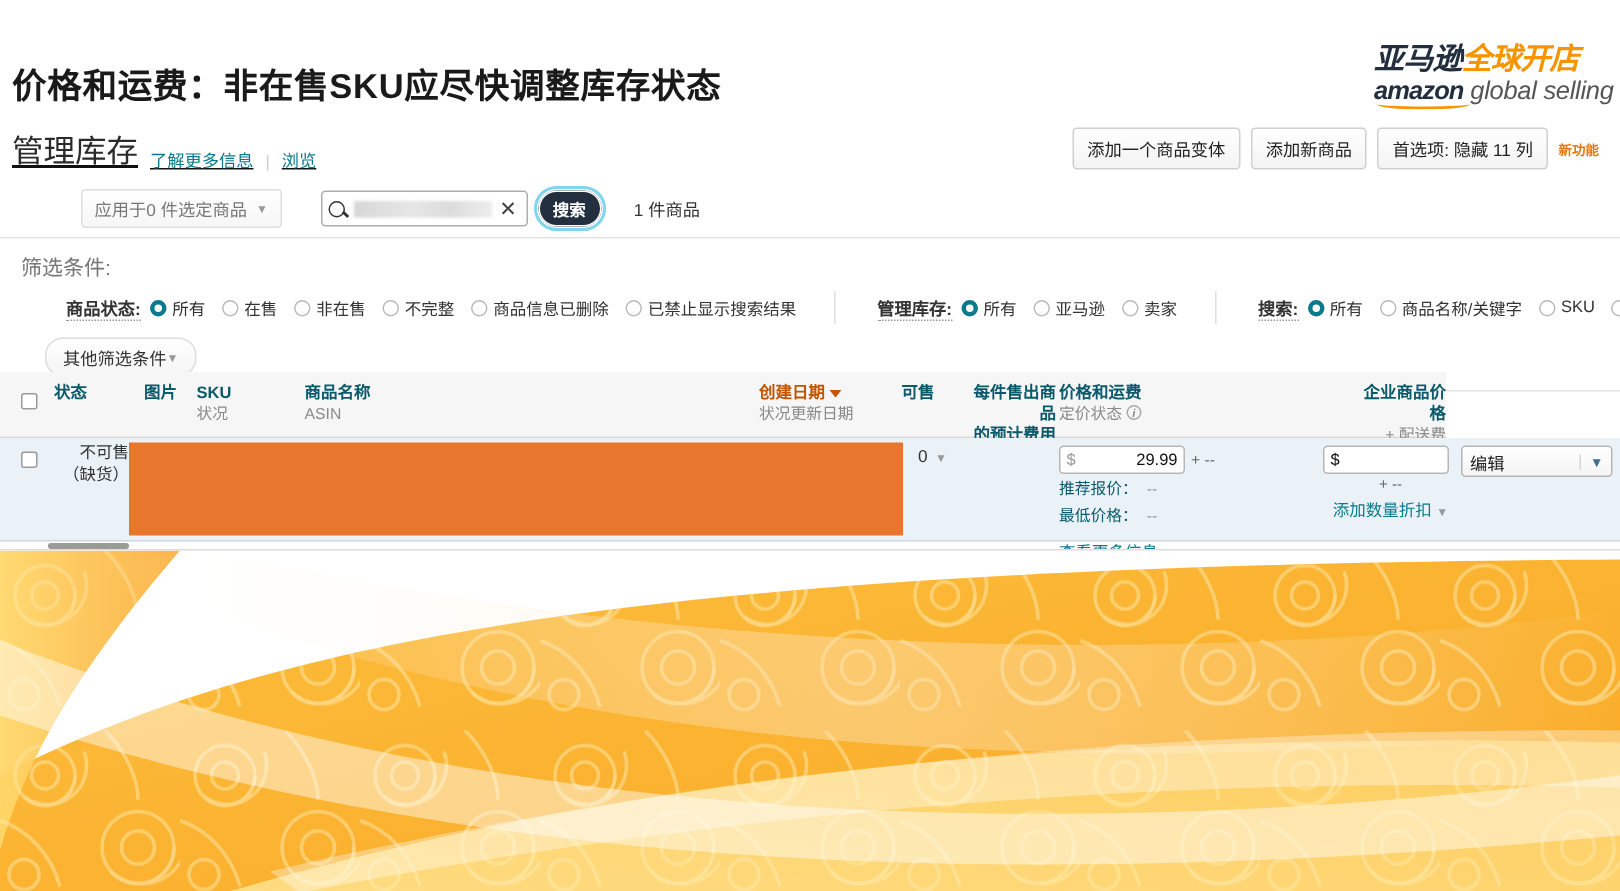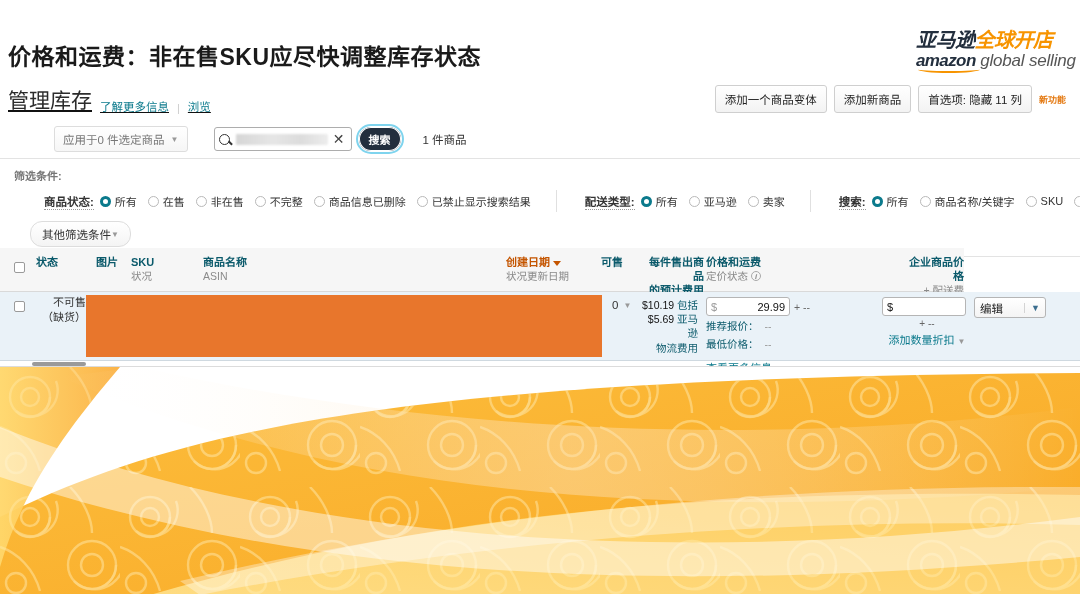--- a/index.html
+++ b/index.html
@@ -184,21 +184,21 @@
   
   .filters {
     position: absolute;
     left: 0; top: 158px;
     width: 1080px;
     border-top: 1px solid #e3e3e3;
     border-bottom: 1px solid #e3e3e3;
     padding: 8px 0 9px 14px;
     background: #fff;
   }
-  .filters-label { font-size: 11px; color: #777; margin-bottom: 7px; font-weight: bold; }
+  .filters-label { font-size: 14px; color: #777; margin-bottom: 7px; }
   .filter-line {
     display: flex; align-items: center;
     padding-left: 16px;
     gap: 0;
     flex-wrap: nowrap;
   }
   .fgroup { display: flex; align-items: center; white-space: nowrap; margin-left: 14px; }
   .fgroup-title {
     font-size: 11.5px; font-weight: bold; color: #333;
     margin-right: 6px;
@@ -393,21 +393,21 @@
     font-size: 11px;
   }
   .tiny-plus { font-size: 10px; color: #666; margin-top: 2px; }
   .qty-discount {
     font-size: 11px; color: #0b7a8c;
     margin-top: 2px; cursor: pointer; white-space: nowrap;
   }
   .edit-select {
     position: absolute;
     left: 974px; top: 297px;
-    width: 72px; height: 21px;
+    width: 101px; height: 21px;
     display: flex; align-items: center; justify-content: space-between;
     border: 1px solid #b5b5b5;
     border-radius: 3px;
     background: linear-gradient(#fff,#f4f4f4);
     font-size: 11.5px;
     color: #222;
     padding: 0 5px;
     cursor: pointer;
   }
   .edit-select .arrow {
@@ -509,21 +509,21 @@
           </span>
         <span class="ropt">
             <span class="radio"></span>
             <span>已禁止显示搜索结果</span>
           </span>
       </div>
 
       <span class="sep-v"></span>
 
       <div class="fgroup">
-        <span class="fgroup-title">配送类型:</span>
+        <span class="fgroup-title">管理库存:</span>
         <span class="ropt">
             <span class="radio on"></span>
             <span>所有</span>
           </span>
         <span class="ropt">
             <span class="radio"></span>
             <span>亚马逊</span>
           </span>
         <span class="ropt">
             <span class="radio"></span>
@@ -603,27 +603,20 @@
     <span>（缺货）</span>
   </div>
 
   <div class="redact-block"></div>
 
   <div class="qty">
     <span>0</span>
     <span class="caret">▼</span>
   </div>
 
-  <div class="fee">
-    <span class="amt">$10.19</span>
-    <span>包括</span><br>
-    <span class="amt">$5.69</span>
-    <span>亚马逊</span><br>
-    <span>物流费用</span>
-  </div>
 
   <div class="price-col">
     <div style="display:flex; align-items:center;">
       <div class="money-input">
         <span class="cur">$</span>
         <span class="val">29.99</span>
       </div>
       <span class="plus-line">+ --</span>
     </div>
     <div class="sub-kv">

